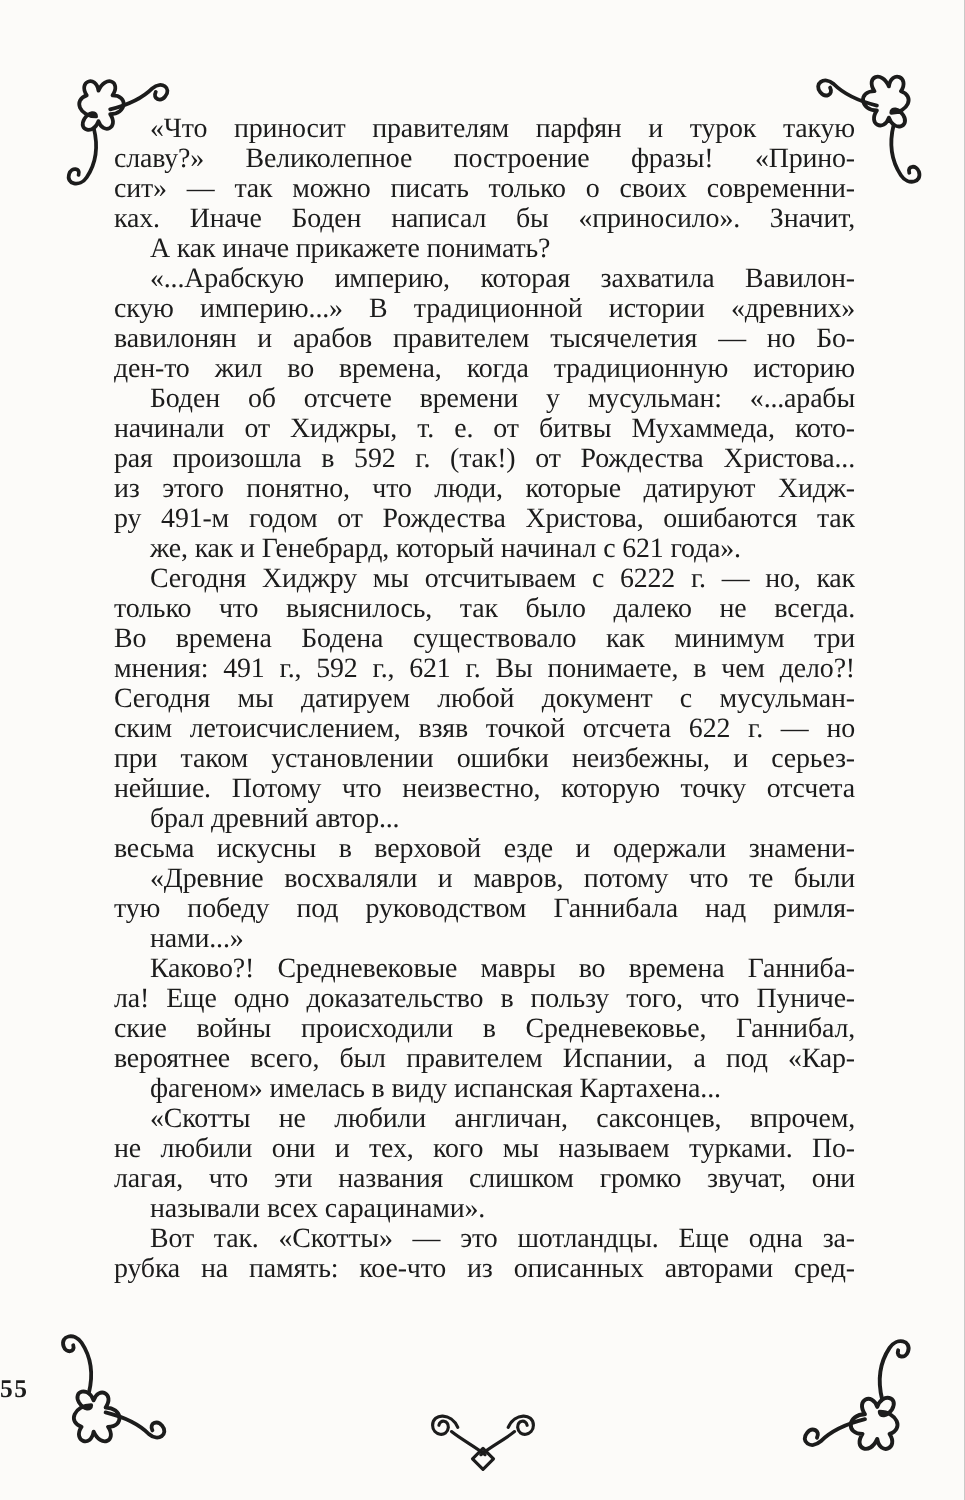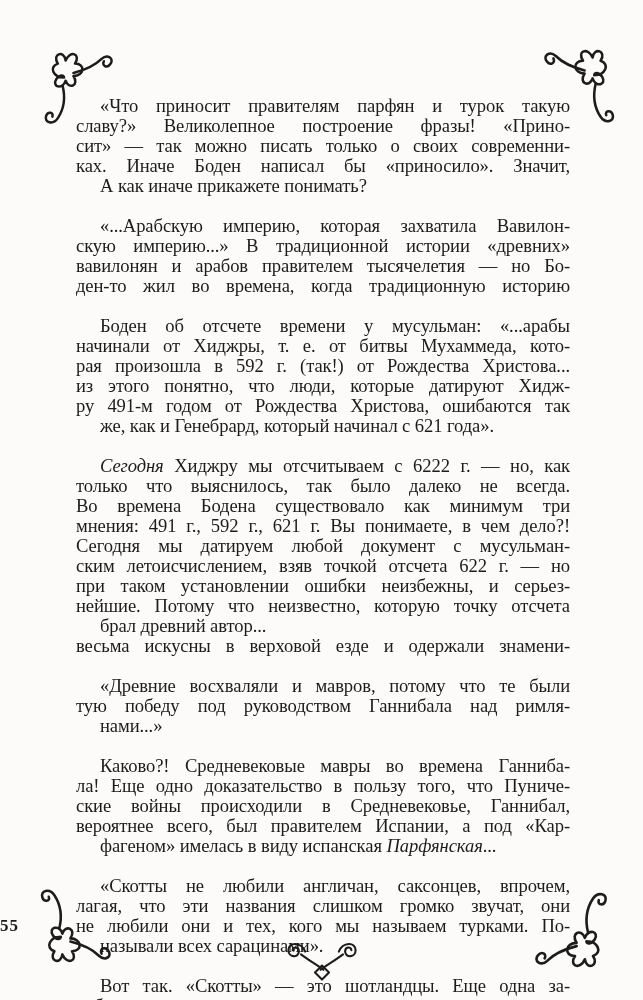--- a/index.html
+++ b/index.html
@@ -22,23 +22,23 @@
     font-size:18.6px;
     line-height:20px;
     letter-spacing:-0.1px;
   }
   .paragraph{margin:0;}
   .line{
     text-align:justify;
     text-align-last:justify;
     white-space:normal;
   }
-  .line.first{text-indent:24px;margin-top:20px;}
+  .line.first{text-indent:24px;}
   .line.para-end{text-align-last:left;margin-left:24px;}
-  .it{font-style:italic;}
+  .it{}
   .orn{
     position:absolute;
     color:#1c1c1c;
   }
   .orn.tl{left:36px;top:50px;width:78px;height:88px;}
   .orn.tr{left:543px;top:44px;width:80px;height:96px;transform:scaleX(-1);}
   .orn.bl{left:32px;top:872px;width:80px;height:96px;transform:scaleY(-1);}
   .orn.br{left:534px;top:876px;width:82px;height:96px;transform:scale(-1,-1);}
   .page-number{
     position:absolute;
@@ -129,26 +129,26 @@
         <div class="line"><span>весьма искусны в верховой езде и одержали знамени-</span></div>
         <div class="line first"><span>«Древние восхваляли и мавров, потому что те были</span></div>
         <div class="line"><span>тую победу под руководством Ганнибала над римля-</span></div>
         <div class="line para-end"><span>нами...»</span></div>
       </div>
       <div class="paragraph">
         <div class="line first"><span>Каково?! Средневековые мавры во времена Ганниба-</span></div>
         <div class="line"><span>ла! Еще одно доказательство в пользу того, что Пуниче-</span></div>
         <div class="line"><span>ские войны происходили в Средневековье, Ганнибал,</span></div>
         <div class="line"><span>вероятнее всего, был правителем Испании, а под «Кар-</span></div>
-        <div class="line para-end"><span>фагеном» имелась в виду испанская </span><span class="it">Парфянская</span><span>...</span></div>
+        <div class="line para-end"><span>фагеном» имелась в виду испанская </span><span class="it">Картахена</span><span>...</span></div>
       </div>
       <div class="paragraph">
         <div class="line first"><span>«Скотты не любили англичан, саксонцев, впрочем,</span></div>
+        <div class="line"><span>не любили они и тех, кого мы называем турками. По-</span></div>
         <div class="line"><span>лагая, что эти названия слишком громко звучат, они</span></div>
-        <div class="line"><span>не любили они и тех, кого мы называем турками. По-</span></div>
         <div class="line para-end"><span>называли всех сарацинами».</span></div>
       </div>
       <div class="paragraph">
         <div class="line first"><span>Вот так. «Скотты» — это шотландцы. Еще одна за-</span></div>
         <div class="line"><span>рубка на память: кое-что из описанных авторами сред-</span></div>
       </div>
     </div>
 
   <div class="page-number">55</div>
 

